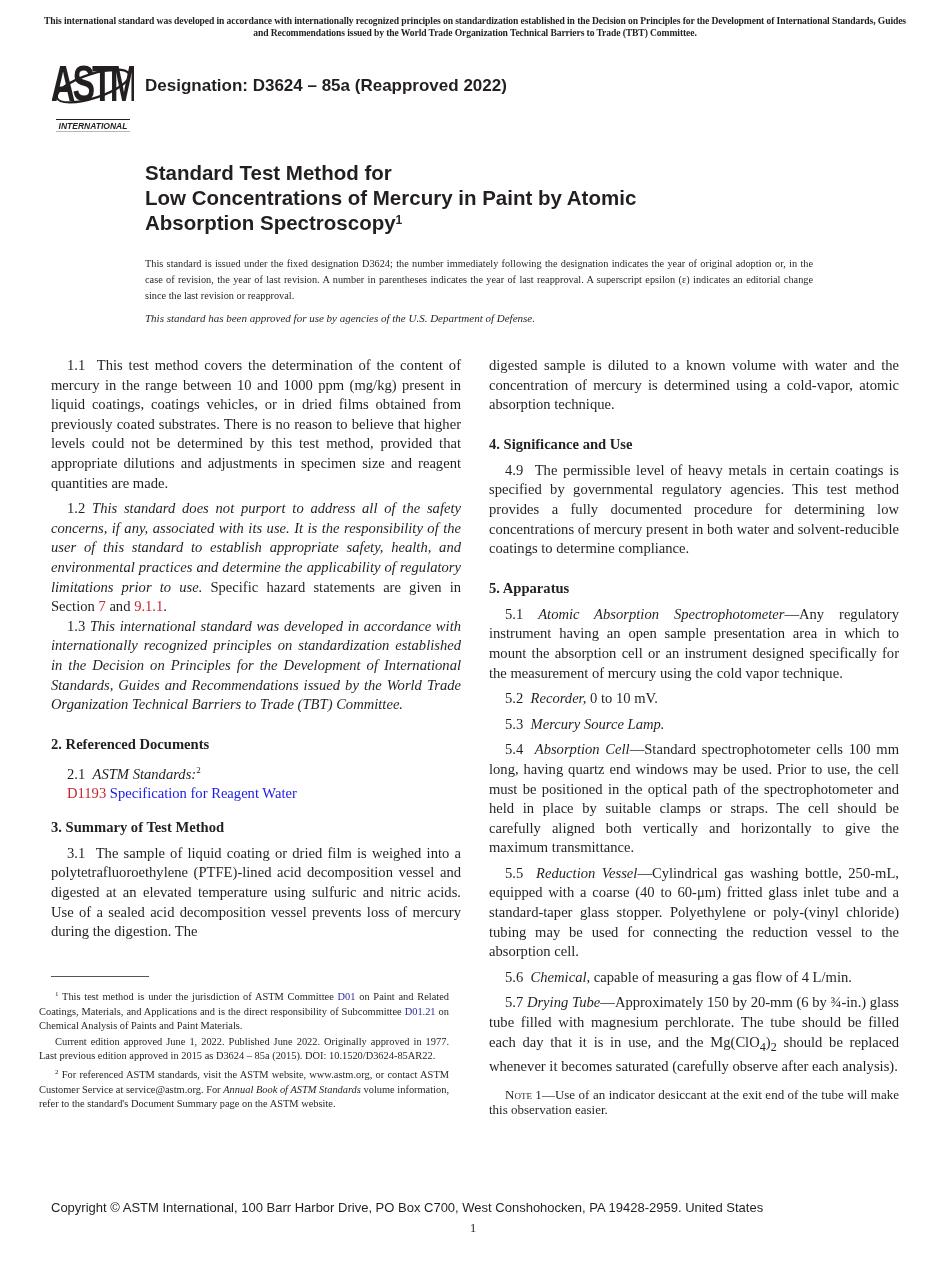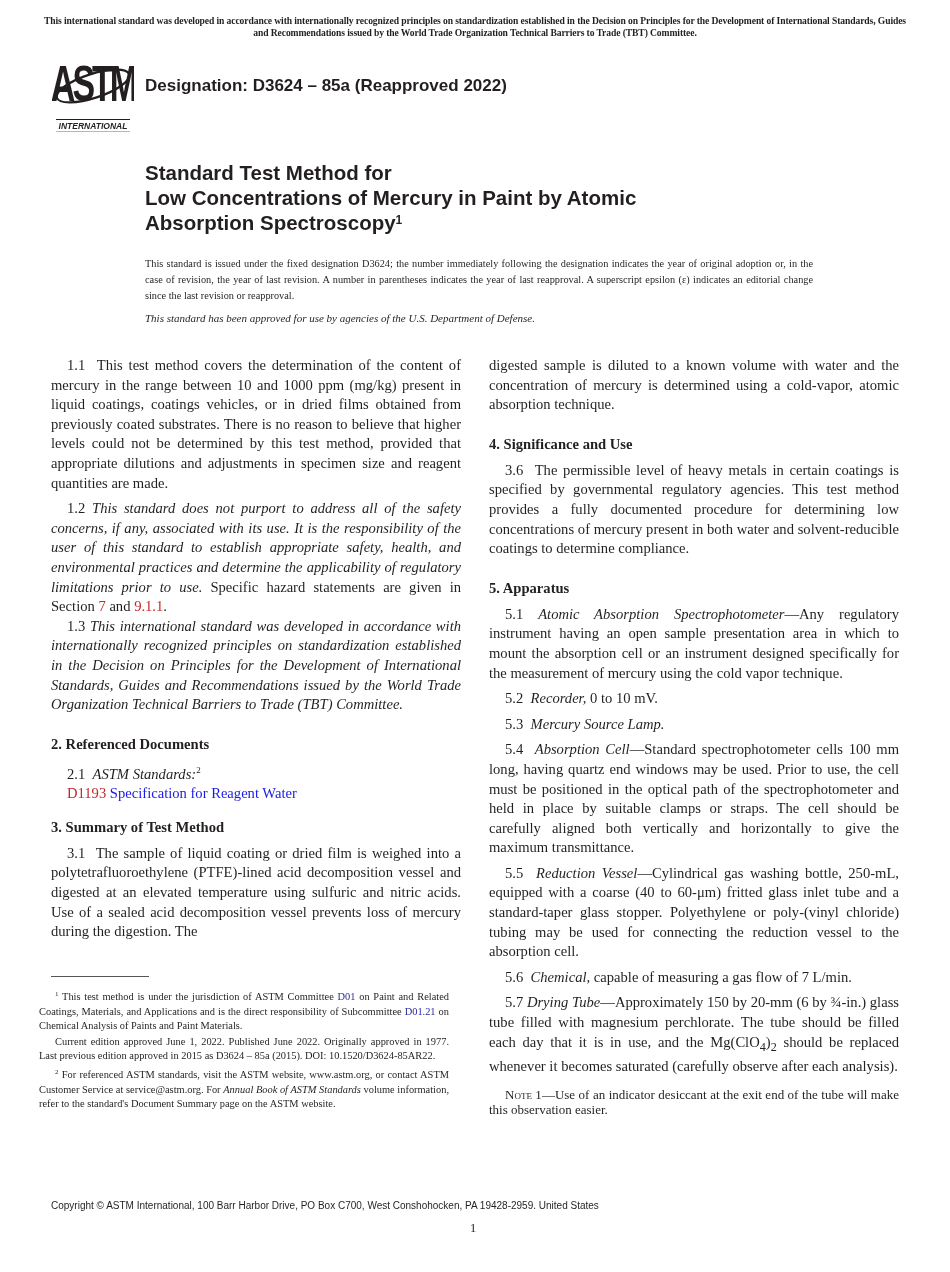--- a/index.html
+++ b/index.html
@@ -50,21 +50,21 @@
   .fn-rule { position: absolute; left: 51px; top: 976px; width: 98px; border-top: 1px solid #555; }
   .footnotes { position: absolute; left: 39px; top: 987px; width: 410px; font-size: 10.4px; line-height: 14.5px; text-align: justify; }
   .footnotes p { text-indent: 16px; margin-bottom: 1px; }
   .footnotes sup { font-size: 7px; }
 
   .note { font-size: 13px; line-height: 15px; text-indent: 16px; margin-top: 10px; }
   .note .sc { font-variant: small-caps; }
 
   .copyright {
     position: absolute; left: 51px; top: 1200px;
-    font-family: "Liberation Sans", sans-serif; font-size: 10px; color: #231f20; text-align: center;
+    font-family: "Liberation Sans", sans-serif; font-size: 13px; color: #231f20; text-align: center;
   }
   .page-num { position: absolute; left: 470px; top: 1221px; font-size: 12.5px; }
 </style>
 </head>
 <body>
 
 <div class="top-notice">This international standard was developed in accordance with internationally recognized principles on standardization established in the Decision on Principles for the Development of International Standards, Guides and Recommendations issued by the World Trade Organization Technical Barriers to Trade (TBT) Committee.</div>
 
 <div class="logo">
   <svg width="82" height="76" viewBox="0 0 82 76">
@@ -107,28 +107,28 @@
   <p><sup>1</sup> <span>This test method is under the jurisdiction of ASTM Committee</span> <a class="fn-link">D01</a> <span>on Paint and Related Coatings, Materials, and Applications and is the direct responsibility of Subcommittee</span> <a class="fn-link">D01.21</a> <span>on Chemical Analysis of Paints and Paint Materials.</span></p>
   <p>Current edition approved June 1, 2022. Published June 2022. Originally approved in 1977. Last previous edition approved in 2015 as D3624 – 85a (2015). DOI: 10.1520/D3624-85AR22.</p>
   <p><sup>2</sup> <span>For referenced ASTM standards, visit the ASTM website, www.astm.org, or contact ASTM Customer Service at service@astm.org. For</span> <i>Annual Book of ASTM Standards</i> <span>volume information, refer to the standard's Document Summary page on the ASTM website.</span></p>
 </div>
 
 <div class="col col-right">
   <p class="para" style="text-indent:0">digested sample is diluted to a known volume with water and the concentration of mercury is determined using a cold-vapor, atomic absorption technique.</p>
   <div class="sec-gap"></div>
 
   <h2 class="sec">4.  Significance and Use</h2>
-  <p class="para"><span>3.6</span>&nbsp;&nbsp;<span>The permissible level of heavy metals in certain coatings is specified by governmental regulatory agencies. This test method provides a fully documented procedure for determining low concentrations of mercury present in both water and solvent-reducible coatings to determine compliance.</span></p>
+  <p class="para"><span>4.9</span>&nbsp;&nbsp;<span>The permissible level of heavy metals in certain coatings is specified by governmental regulatory agencies. This test method provides a fully documented procedure for determining low concentrations of mercury present in both water and solvent-reducible coatings to determine compliance.</span></p>
   <div class="sec-gap"></div>
 
   <h2 class="sec">5.  Apparatus</h2>
   <p class="para"><span>5.1</span>&nbsp;<i>Atomic Absorption Spectrophotometer</i><span>—</span><span>Any regulatory instrument having an open sample presentation area in which to mount the absorption cell or an instrument designed specifically for the measurement of mercury using the cold vapor technique.</span></p>
   <p class="para"><span>5.2</span>&nbsp;&nbsp;<i>Recorder,</i> <span>0 to 10 mV.</span></p>
   <p class="para"><span>5.3</span>&nbsp;&nbsp;<i>Mercury Source Lamp.</i></p>
   <p class="para"><span>5.4</span>&nbsp;&nbsp;<i>Absorption Cell</i><span>—</span><span>Standard spectrophotometer cells 100 mm long, having quartz end windows may be used. Prior to use, the cell must be positioned in the optical path of the spectrophotometer and held in place by suitable clamps or straps. The cell should be carefully aligned both vertically and horizontally to give the maximum transmittance.</span></p>
   <p class="para"><span>5.5</span>&nbsp;&nbsp;<i>Reduction Vessel</i><span>—</span><span>Cylindrical gas washing bottle, 250-mL, equipped with a coarse (40 to 60-μm) fritted glass inlet tube and a standard-taper glass stopper. Polyethylene or poly-(vinyl chloride) tubing may be used for connecting the reduction vessel to the absorption cell.</span></p>
-  <p class="para"><span>5.6</span>&nbsp;&nbsp;<i>Chemical,</i> <span>capable of measuring a gas flow of 7 L/min.</span></p>
+  <p class="para"><span>5.6</span>&nbsp;&nbsp;<i>Chemical,</i> <span>capable of measuring a gas flow of 4 L/min.</span></p>
   <p class="para"><span>5.7</span>&nbsp;<i>Drying Tube</i><span>—Approximately 150 by 20-mm (6 by ¾-in.) glass tube filled with magnesium perchlorate. The tube should be filled each day that it is in use, and the Mg(ClO</span><sub>4</sub><span>)</span><sub>2</sub><span> should be replaced whenever it becomes saturated (carefully observe after each analysis).</span></p>
   <p class="note"><span class="sc">Note 1</span><span>—Use of an indicator desiccant at the exit end of the tube will make this observation easier.</span></p>
 </div>
 
 <div class="copyright">Copyright © ASTM International, 100 Barr Harbor Drive, PO Box C700, West Conshohocken, PA 19428-2959. United States</div>
 <div class="page-num">1</div>
 
 </body></html>

